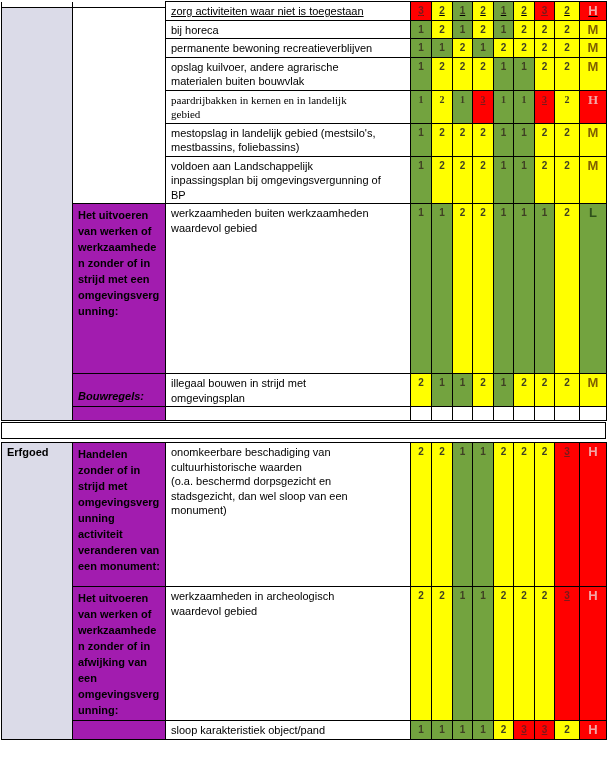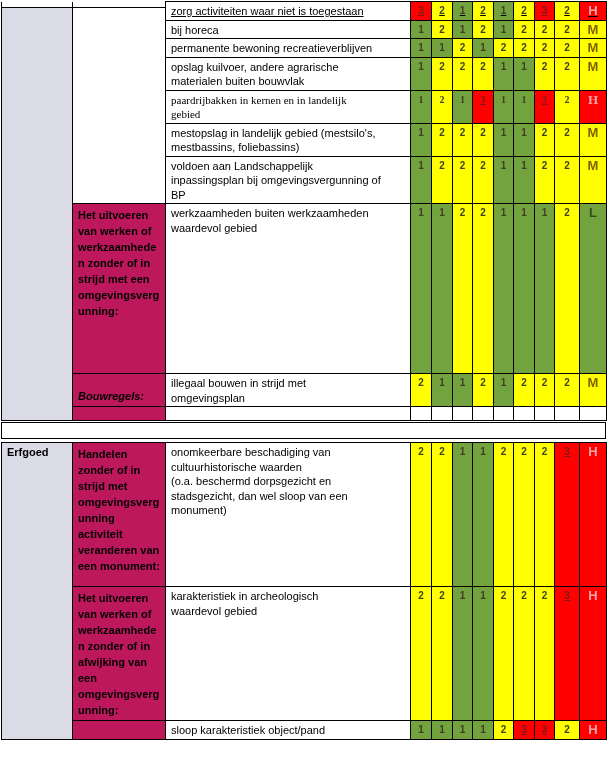--- a/index.html
+++ b/index.html
@@ -8,21 +8,21 @@
     --green:#73A33F; --yellow:#FFFF00; --red:#FF0000; --catbg:#DBDBE8;
     --digit:#3F3F23; --digitred:#7A1A1A;
     --ratingH:#F2A6A6; --ratingM:#7F6000; --ratingL:#2F511B;
   }
   #wrap{position:absolute;top:1px;left:1px;}
   table{border-collapse:collapse;table-layout:fixed;width:605px;}
   td{border:1px solid #000;vertical-align:top;overflow:hidden;}
   .cat{background:var(--catbg);font-weight:700;font-size:11px;padding:3px 2px 0 5px;}
   .cat.notch{border-top:none;
     background:linear-gradient(#fff 0 5px,#000 5px 6px,var(--catbg) 6px);}
-  .sub{background:#be185d;font-weight:700;font-size:11px;line-height:16px;
+  .sub{background:#a21caf;font-weight:700;font-size:11px;line-height:16px;
        padding:3px 3px 2px 5px;overflow-wrap:break-word;word-wrap:break-word;}
   .sub.notch-b{border-top:none;
     background:linear-gradient(#fff 0 5px,#000 5px 6px,#fff 6px);}
   .sub.bottom{vertical-align:bottom;font-style:italic;}
   .desc{background:#fff;font-size:11px;line-height:14.5px;padding:2px 3px 1px 5px;
         white-space:pre-wrap;overflow-wrap:break-word;}
   .sc{font-size:10px;font-weight:700;text-align:center;color:var(--digit);
       padding-top:2px;line-height:13px;}
   .sc.g{background:var(--green);} .sc.y{background:var(--yellow);}
   .sc.r{background:var(--red);}   .sc.w{background:#fff;}
@@ -222,21 +222,21 @@
             <td class="sc g">1</td>
             <td class="sc g">1</td>
             <td class="sc y">2</td>
             <td class="sc y">2</td>
             <td class="sc y">2</td>
             <td class="sc r three">3</td>
             <td class="rt r">H</td>
           </tr>
           <tr style="height: 133px;">
             <td rowspan="1" class="sub">Het uitvoeren van werken of werkzaamheden zonder of in afwijking van een omgevingsvergunning:</td>
-            <td class="desc">karakteristiek in archeologisch
+            <td class="desc">werkzaamheden in archeologisch
 waardevol gebied</td>
             <td class="sc y">2</td>
             <td class="sc y">2</td>
             <td class="sc g">1</td>
             <td class="sc g">1</td>
             <td class="sc y">2</td>
             <td class="sc y">2</td>
             <td class="sc y">2</td>
             <td class="sc r three">3</td>
             <td class="rt r">H</td>

